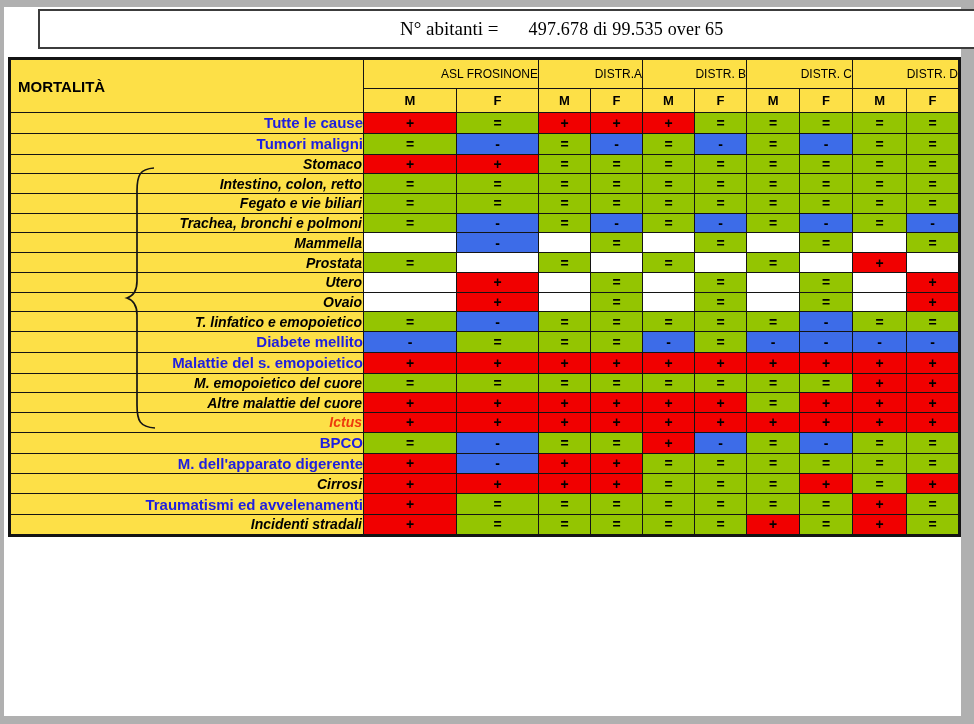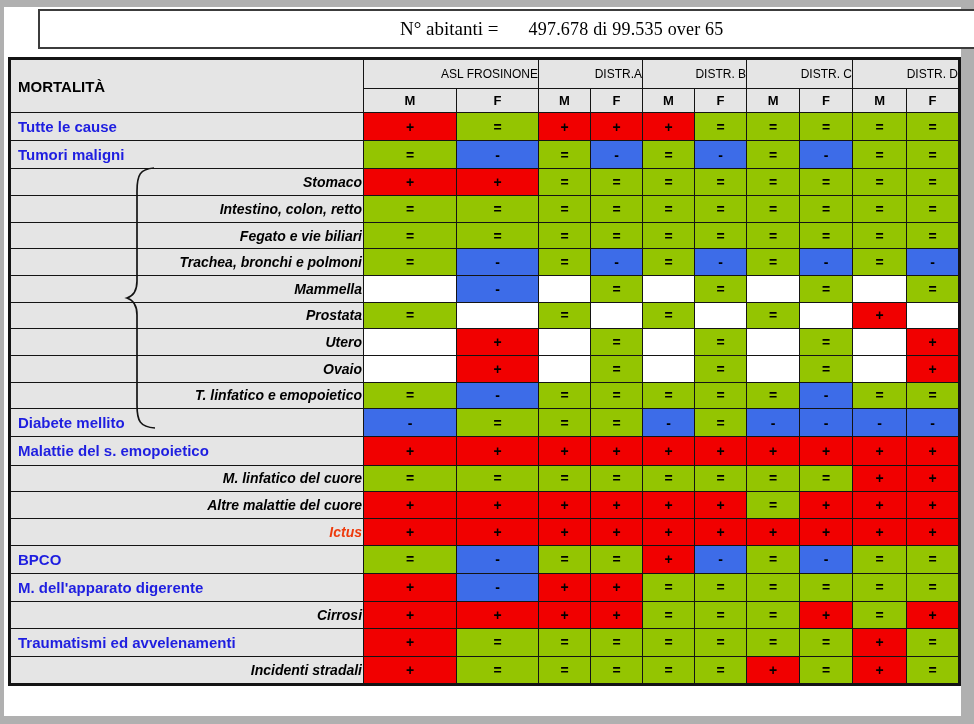--- a/index.html
+++ b/index.html
@@ -6,30 +6,30 @@
   .screen{position:relative;width:974px;height:724px;background:#b0b0b0;overflow:hidden;
           font-family:"Liberation Sans",sans-serif;color:#000;}
   .slide{position:absolute;left:4px;top:7px;width:957px;height:709px;background:#ffffff;}
 
   .titlebox{position:absolute;left:34px;top:2px;width:974px;height:40px;box-sizing:border-box;
             border:2px solid #3c3c3c;background:#fff;display:flex;align-items:center;
             padding-left:360px;gap:14px;font-family:Liberation Serif, serif;}
   .titlebox .lbl{font-size:19px;}
   .titlebox .val{font-size:18px;letter-spacing:.2px;margin-left:16px;}
 
-  table.mtable{position:absolute;left:4px;top:50px;width:950px;height:629px;background:#e5e5e5;
+  table.mtable{position:absolute;left:4px;top:50px;width:950px;height:480px;background:#fde047;
                border-collapse:collapse;table-layout:fixed;border:3px solid #141414;}
   .mtable th,.mtable td{border:1.5px solid #141414;padding:0;overflow:hidden;white-space:nowrap;}
   th.corner{text-align:left;padding-left:7px;font-size:15px;font-weight:bold;}
   th.group{font-size:12px;font-weight:normal;height:28px;text-align:right;}
   th.mf{font-size:13px;font-weight:bold;height:23px;}
   td.spacer{border-right:none;}
   td.label-sub{border-left:none;text-align:right;padding-right:1px;
                font-weight:bold;font-style:italic;font-size:14px;}
-  td.label-main{text-align:left;padding-left:7px;font-weight:bold;font-size:15px;
+  td.label-main{text-align:right;padding-left:7px;font-weight:bold;font-size:15px;
                 color:var(--main-label,#1e1ee0);}
   td.accent{color:var(--accent,#ee3a0c);}
   td.cell{text-align:center;font-weight:bold;font-size:14px;}
   td.plus{background:var(--plus,#f10000);}
   td.eq{background:var(--eq,#94c501);}
   td.minus{background:var(--minus,#3d6ce8);}
   td.blank{background:#ffffff;}
 
   .registro{position:absolute;left:9px;top:276px;font-size:21.5px;font-weight:bold;
             line-height:28px;color:var(--accent,#ee3a0c);}
@@ -260,21 +260,21 @@
             <td class="cell plus">+</td>
             <td class="cell plus">+</td>
             <td class="cell plus">+</td>
             <td class="cell plus">+</td>
             <td class="cell plus">+</td>
             <td class="cell plus">+</td>
             <td class="cell plus">+</td>
           </tr>
           <tr>
             <td class="spacer"></td>
-            <td class="label-sub">M. linfatico del cuore</td>
+            <td class="label-sub">M. emopoietico del cuore</td>
             <td class="cell eq">=</td>
             <td class="cell eq">=</td>
             <td class="cell eq">=</td>
             <td class="cell eq">=</td>
             <td class="cell eq">=</td>
             <td class="cell eq">=</td>
             <td class="cell eq">=</td>
             <td class="cell eq">=</td>
             <td class="cell plus">+</td>
             <td class="cell plus">+</td>

